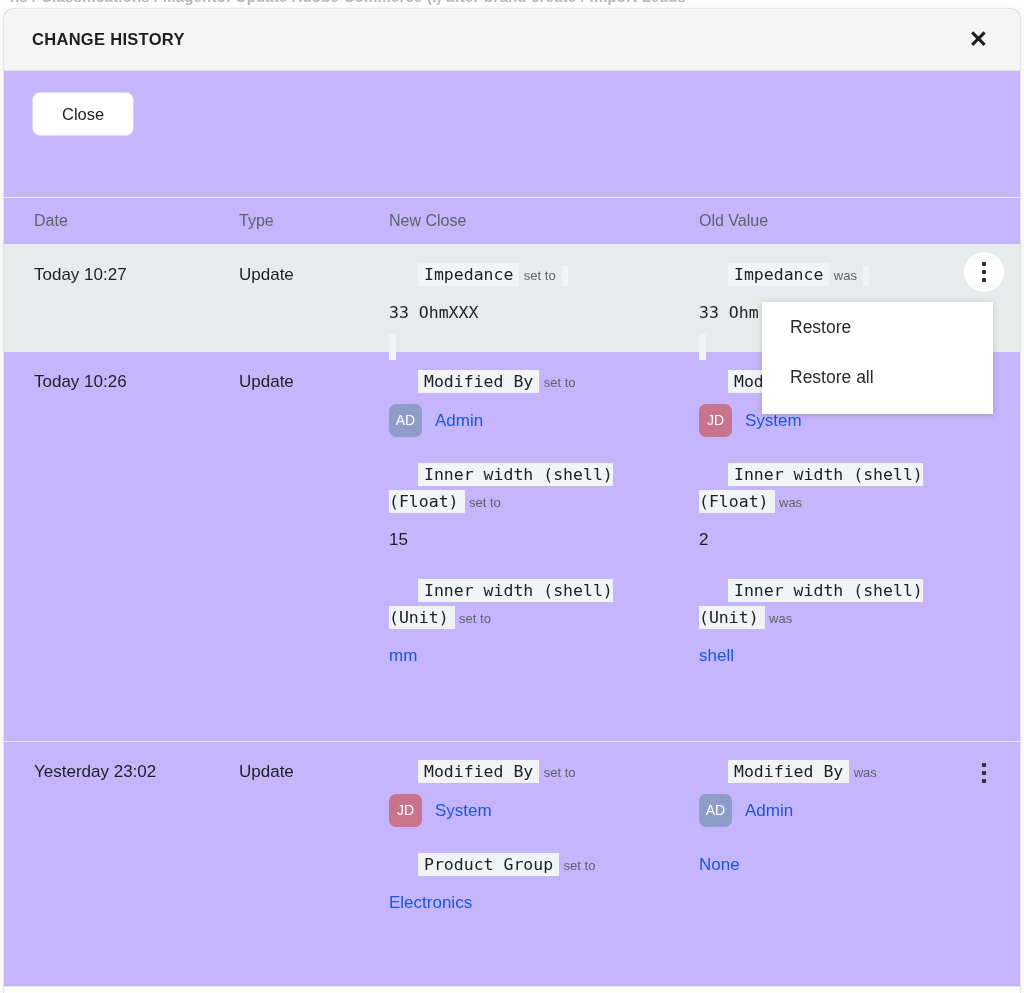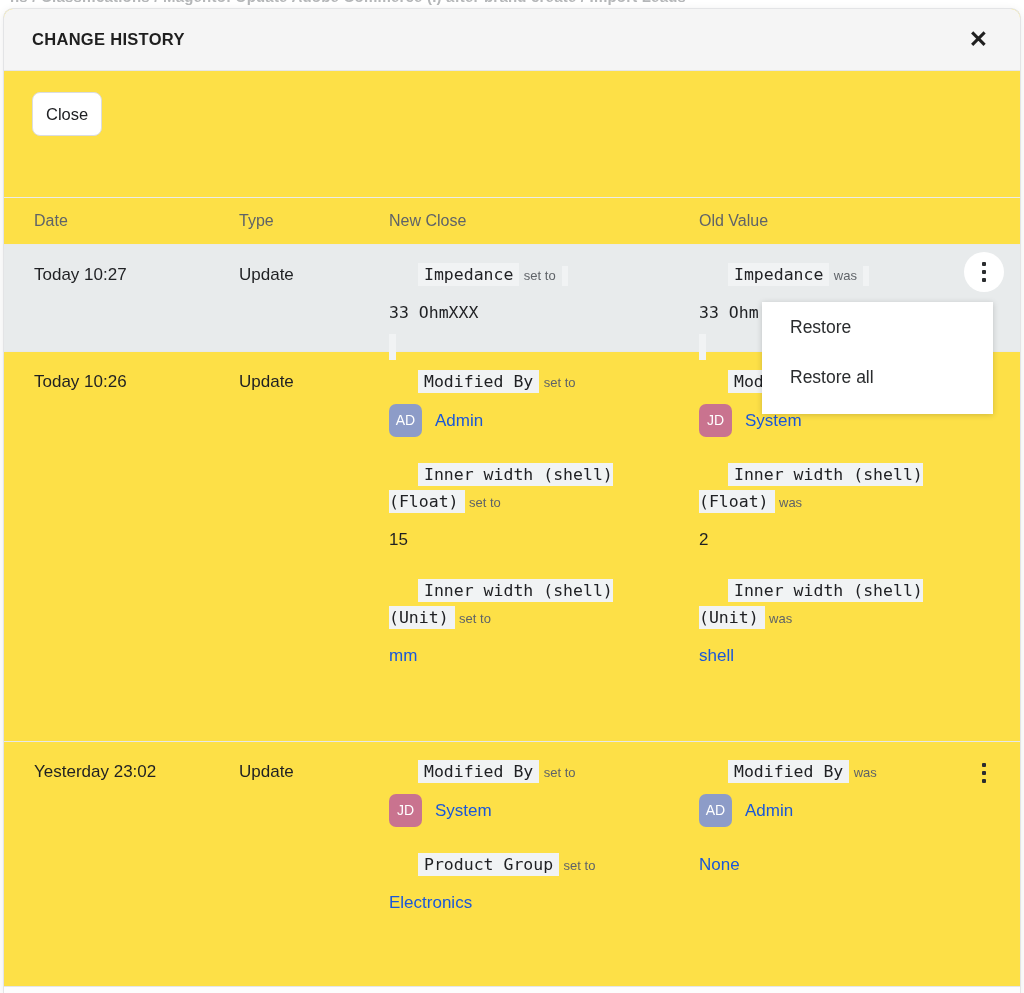--- a/index.html
+++ b/index.html
@@ -11,36 +11,36 @@
     color:#202124; font-size:16px;
   }
   
   .bg-breadcrumb {
     position:absolute; top:-12px; left:10px; white-space:nowrap;
     color:#b4b6b8; font-size:15px; font-weight:700; letter-spacing:.2px;
   }
   
   .modal {
     position:absolute; left:3px; right:3px; top:8px; bottom:0;
-    background:#fde047; border:1px solid #e3e4e6; border-bottom:none;
+    background:#c4b5fd; border:1px solid #e3e4e6; border-bottom:none;
     border-radius:10px 10px 0 0;
     box-shadow:0 2px 10px rgba(0,0,0,.08);
     overflow:hidden;
   }
   .modal-header {
     height:62px; background:#f5f5f5; border-bottom:1px solid #e6e6e6;
     display:flex; align-items:center; padding:0 28px;
   }
   .modal-title { font-weight:700; font-size:16.5px; letter-spacing:.3px; color:#1f1f1f; }
   .close-x {
     margin-left:auto; font-size:23px; font-weight:700; color:#1f1f1f;
     line-height:1; cursor:pointer; padding:2px 4px;
   }
   .close-btn {
-    display:inline-block; margin:21px 0 0 28px; height:44px; padding:0 13px;
+    display:inline-block; margin:21px 0 0 28px; height:44px; padding:0 29px;
     background:#ffffff; border:1px solid #dadce0; border-radius:8px;
     font-family:"Liberation Sans", sans-serif;
     font-size:16.5px; color:#202124; line-height:42px; cursor:pointer;
   }
   
   .grid {
     display:grid;
     grid-template-columns:205px 150px 310px 262px 1fr;
     padding-left:30px; padding-right:16px;
   }

